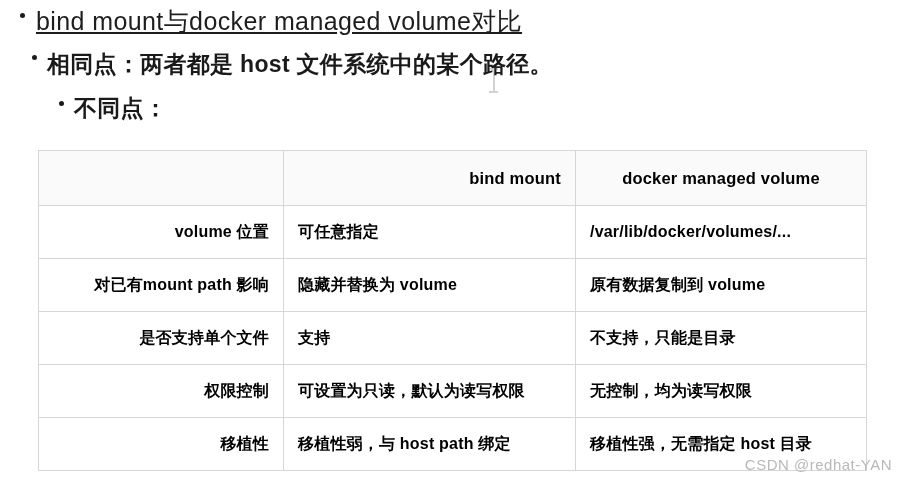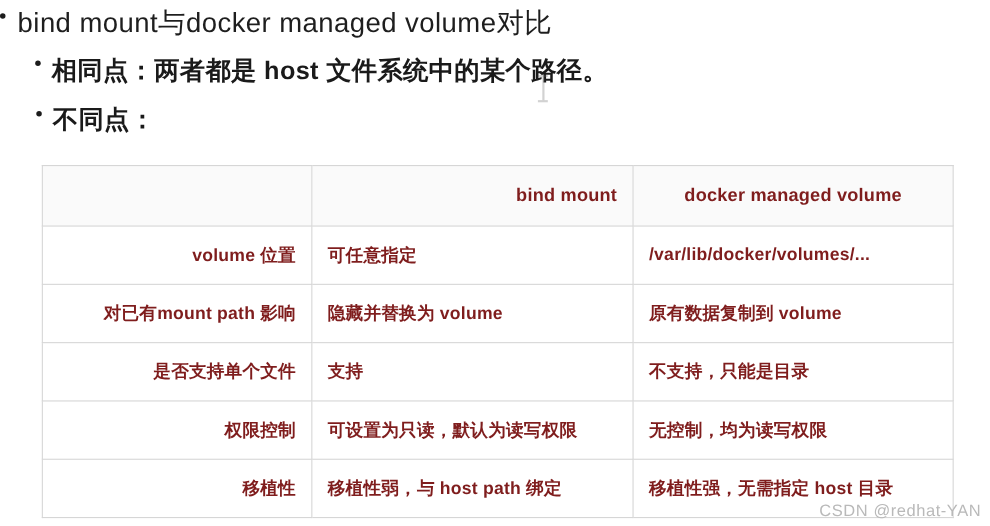--- a/index.html
+++ b/index.html
@@ -24,28 +24,30 @@
     width: 900px;
   }
 
   .bullet-row {
     display: flex;
     align-items: baseline;
     white-space: nowrap;
   }
 
   .bullet-l1 {
+    padding-left: 20px;
     height: 44px;
+    text-decoration: underline;
   }
   .bullet-l2 {
     padding-left: 32px;
     height: 46px;
   }
   .bullet-l3 {
-    padding-left: 33px;
+    padding-left: 59px;
     height: 42px;
   }
 
   .dot {
     display: inline-block;
     flex: 0 0 auto;
     background: #1c1c1c;
     border-radius: 50%;
   }
   .bullet-l1 .dot {
@@ -139,21 +141,21 @@
   table.cmp col.c1 { width: 245px; }
   table.cmp col.c2 { width: 292px; }
   table.cmp col.c3 { width: 291px; }
 
   table.cmp th,
   table.cmp td {
     border: 1px solid #d6d6d6;
     padding: 0 14px;
     font-size: 16px;
     font-weight: 700;
-    color: #7f1d1d;
+    color: #000000;
     letter-spacing: 0.2px;
     overflow: hidden;
     white-space: nowrap;
   }
 
   table.cmp thead th {
     height: 54px;
     background: #fafafa;
     font-size: 16.5px;
   }

